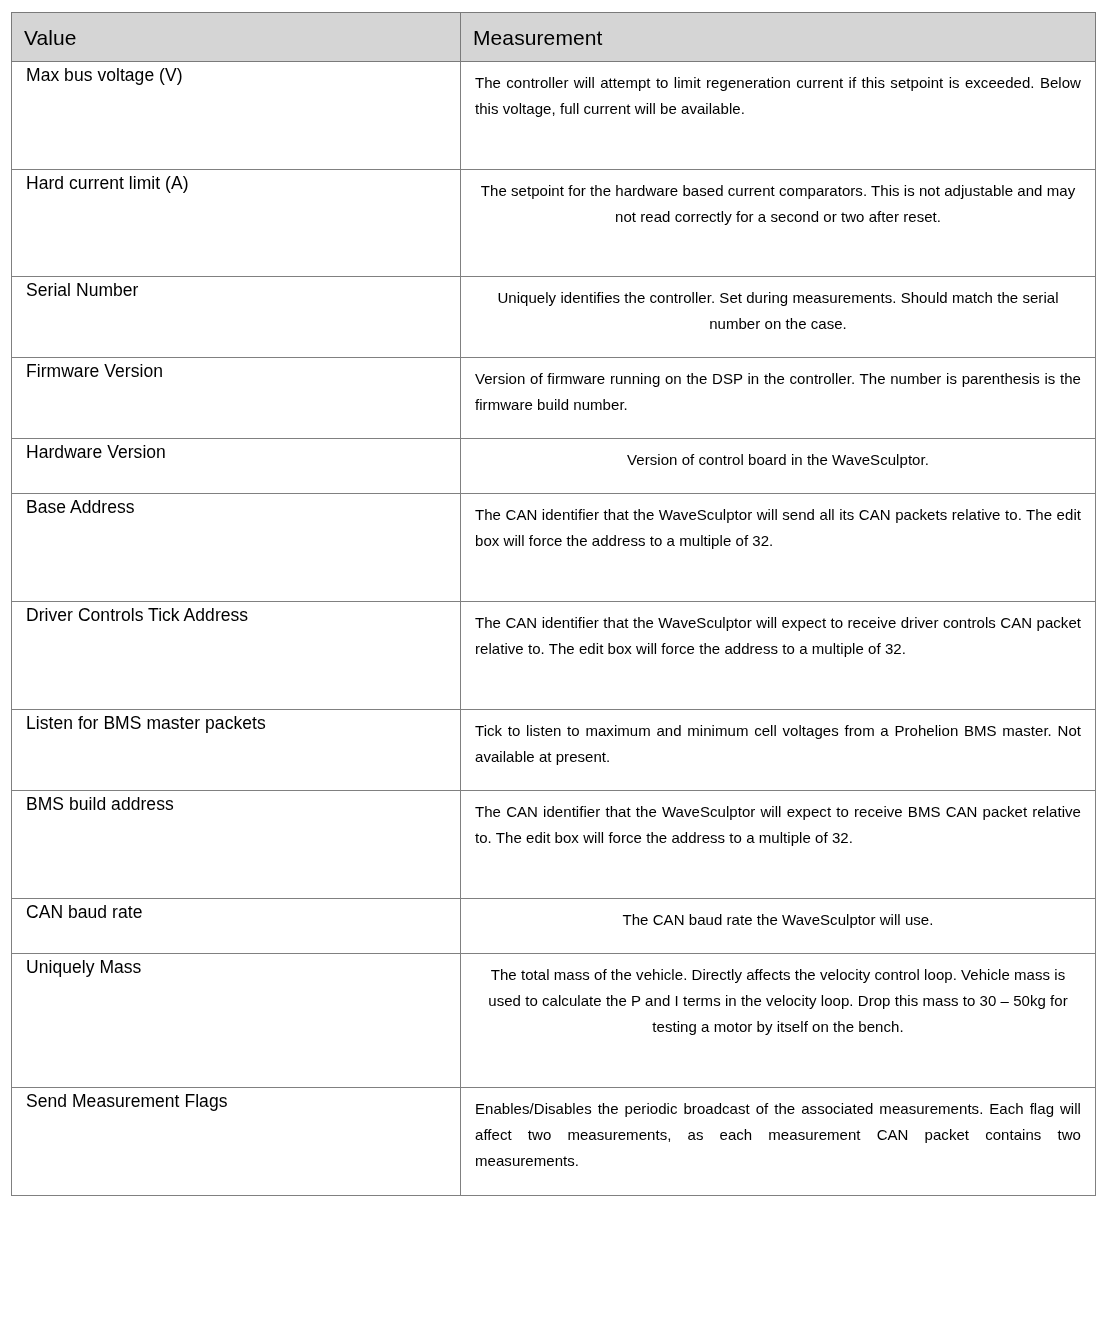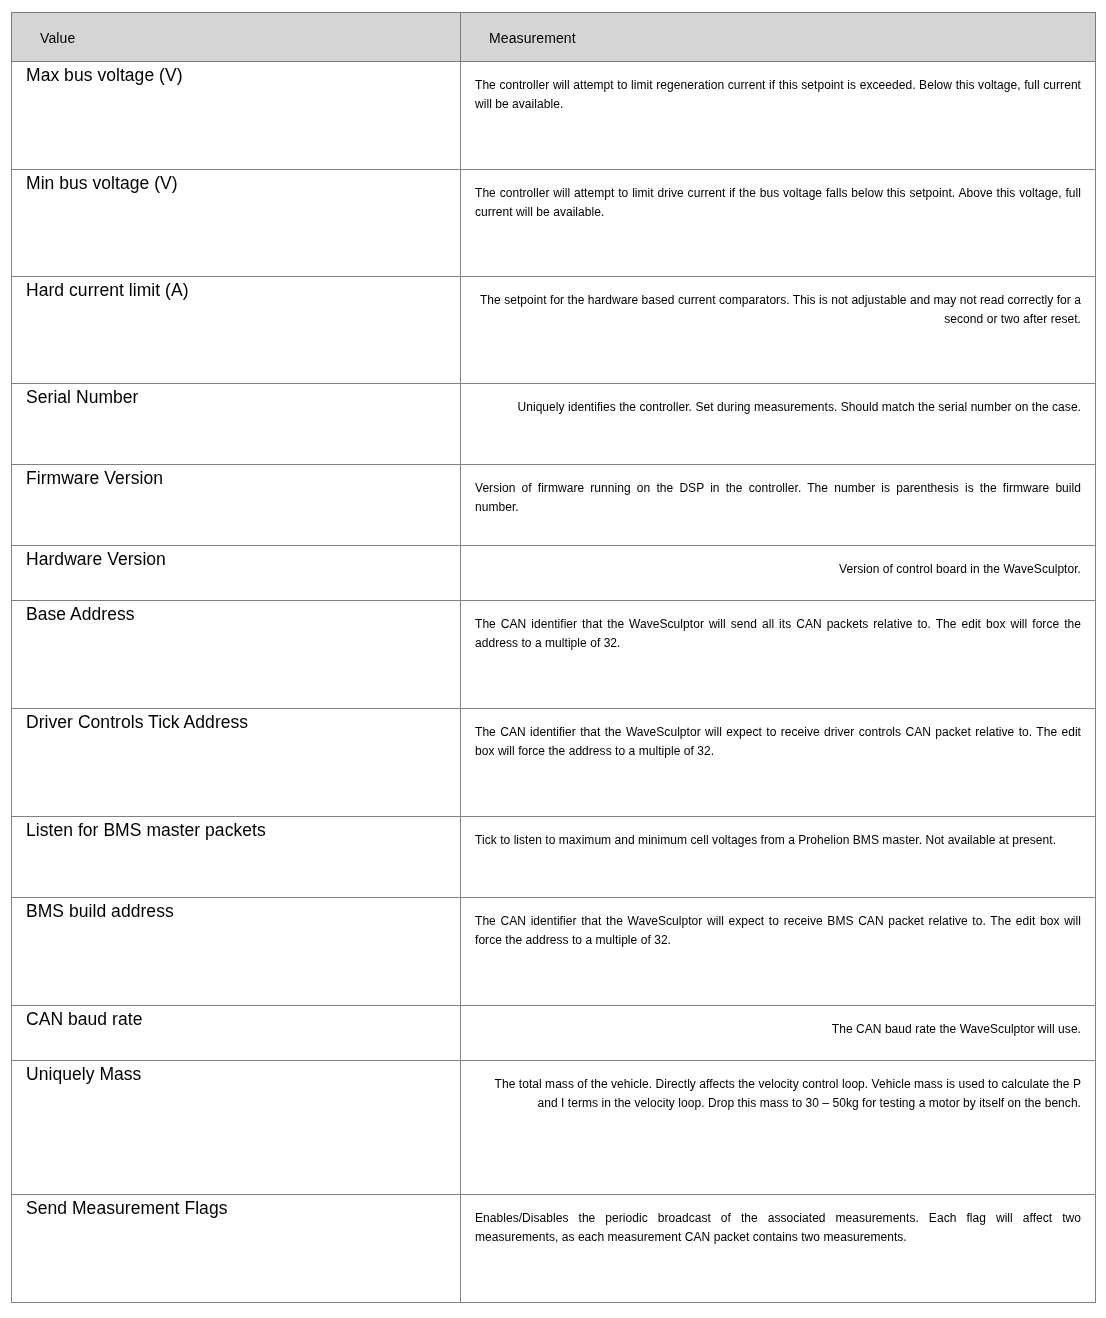--- a/index.html
+++ b/index.html
@@ -37,49 +37,49 @@
     vertical-align: top;
     padding: 0;
     background: #ffffff;
   }
   .spec-table thead th {
     background: #d5d5d5;
     border-color: #7a7a7a;
   }
 
   .hdr-inner {
-    padding: 13px 0 0 28px;
-    font-size: 14px;
+    padding: 13px 0 0 12px;
+    font-size: 21px;
     line-height: 24px;
     letter-spacing: 0.1px;
     font-weight: 400;
     height: 48px;
     box-sizing: border-box;
     text-align: left;
   }
 
   .val-inner {
     padding: 0 10px 14px 14px;
     font-size: 17.5px;
     line-height: 26px;
     letter-spacing: 0.05px;
     text-align: left;
     white-space: nowrap;
   }
 
   .desc-inner {
-    padding: 14px 14px 14px 14px;
-    font-size: 12px;
-    line-height: 19px;
+    padding: 8px 14px 14px 14px;
+    font-size: 15px;
+    line-height: 26px;
     letter-spacing: 0.05px;
     text-align: justify;
     text-justify: inter-word;
     hyphens: none;
   }
-  .desc-inner.nojust { text-align: right; }
+  .desc-inner.nojust { text-align: center; }
 </style>
 </head>
 <body>
 
 <div class="page">
   <table class="spec-table">
     <colgroup>
       <col class="c-value">
       <col class="c-desc">
     </colgroup>
@@ -93,28 +93,20 @@
         </th>
       </tr>
     </thead>
     <tbody id="table-body">
         <tr style="height: 108px;">
           <td>
             <div class="val-inner">Max bus voltage (V)</div>
           </td>
           <td>
             <div class="desc-inner">The controller will attempt to limit regeneration current if this setpoint is exceeded.  Below this voltage, full current will be available.</div>
-          </td>
-        </tr>
-        <tr style="height: 107px;">
-          <td>
-            <div class="val-inner">Min bus voltage (V)</div>
-          </td>
-          <td>
-            <div class="desc-inner">The controller will attempt to limit drive current if the bus voltage falls below this setpoint.  Above this voltage, full current will be available.</div>
           </td>
         </tr>
         <tr style="height: 107px;">
           <td>
             <div class="val-inner">Hard current limit (A)</div>
           </td>
           <td>
             <div class="desc-inner nojust">The setpoint for the hardware based current comparators. This is not adjustable and may not read correctly for a second or two after reset.</div>
           </td>
         </tr>

